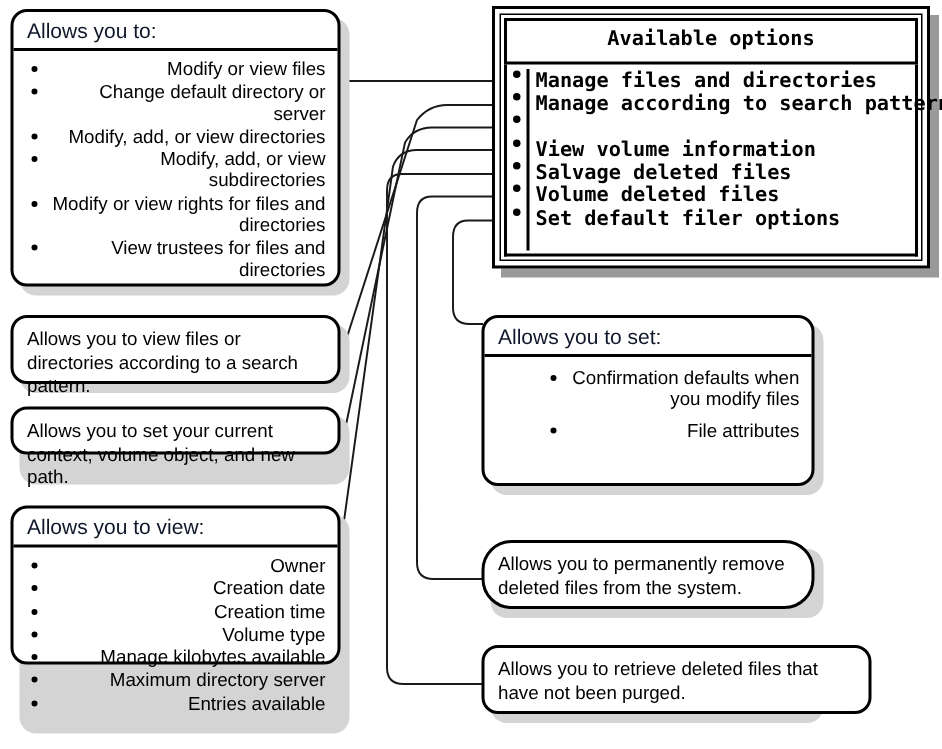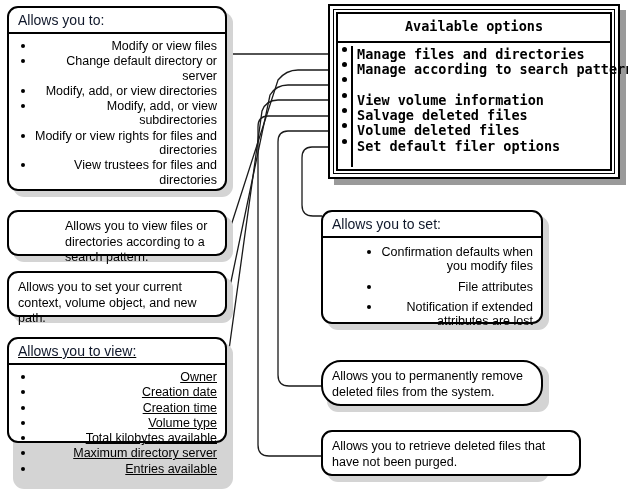--- a/index.html
+++ b/index.html
@@ -210,53 +210,52 @@
         <li>Change default directory or server</li>
         <li>Modify, add, or view directories</li>
         <li>Modify, add, or view subdirectories</li>
         <li>Modify or view rights for files and directories</li>
         <li>View trustees for files and directories</li>
       </ul>
     </div>
   </div>
 
   <div class="cshadow" style="left:13px;top:216px;width:220px;height:46px;"></div>
-  <div class="callout" style="left:7px;top:210px;width:220px;height:46px;padding-left:47px;">
+  <div class="callout" style="left:7px;top:210px;width:220px;height:46px;">
     <div class="co-plain">Allows you to view files or directories according to a search pattern.</div>
   </div>
 
   <div class="cshadow" style="left:13px;top:277px;width:220px;height:46px;"></div>
-  <div class="callout" style="left:7px;top:271px;width:220px;height:46px;">
+  <div class="callout" style="left:7px;top:271px;width:220px;height:32px;">
     <div class="co-plain">Allows you to set your current context, volume object, and new path.</div>
   </div>
 
   <div class="cshadow" style="left:13px;top:343px;width:220px;height:146px;"></div>
-  <div class="callout" style="left:7px;top:337px;width:220px;height:106px;text-decoration:underline;">
+  <div class="callout" style="left:7px;top:337px;width:220px;height:106px;">
     <div class="co-head">Allows you to view:</div>
     <div class="co-body">
       <ul class="blist">
         <li>Owner</li>
         <li>Creation date</li>
         <li>Creation time</li>
         <li>Volume type</li>
-        <li>Total kilobytes available</li>
+        <li>Manage kilobytes available</li>
         <li>Maximum directory server</li>
         <li>Entries available</li>
       </ul>
     </div>
   </div>
 
   <div class="cshadow" style="left:327px;top:216px;width:222px;height:114px;"></div>
   <div class="callout" style="left:321px;top:210px;width:222px;height:114px;">
     <div class="co-head">Allows you to set:</div>
     <div class="co-body" style="padding-top:7px;margin-left:28px;">
       <ul class="blist" style="padding-left:22px;">
         <li style="margin-bottom:6px;">Confirmation defaults when you modify files</li>
         <li style="margin-bottom:6px;">File attributes</li>
-        <li>Notification if extended attributes are lost</li>
       </ul>
     </div>
   </div>
 
   <div class="cshadow" style="left:327px;top:366px;width:222px;height:46px;"></div>
   <div class="callout" style="left:321px;top:360px;width:222px;height:46px;border-radius:20px;">
     <div class="co-plain">Allows you to permanently remove deleted files from the system.</div>
   </div>
 
   <div class="cshadow" style="left:327px;top:436px;width:222px;height:46px;"></div>

